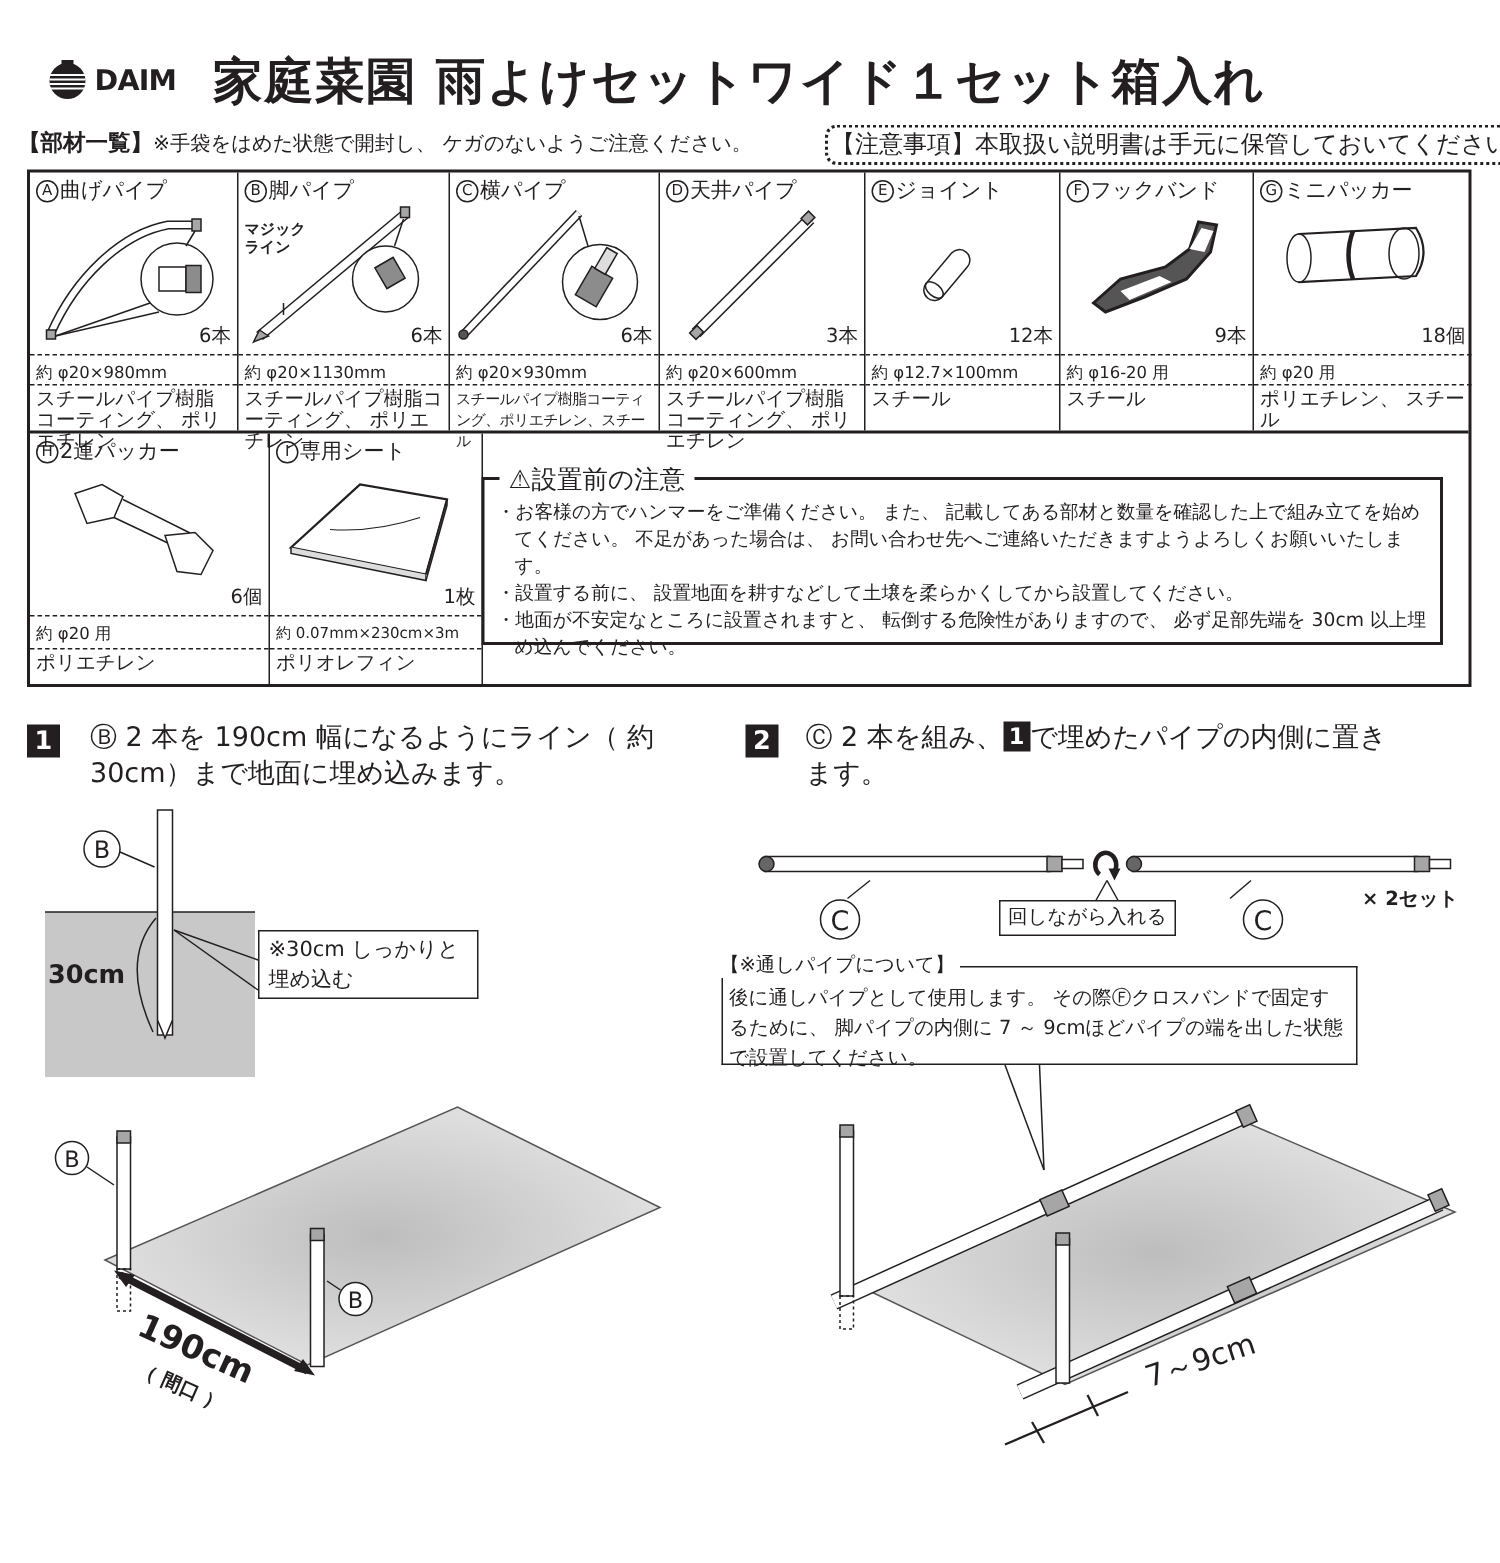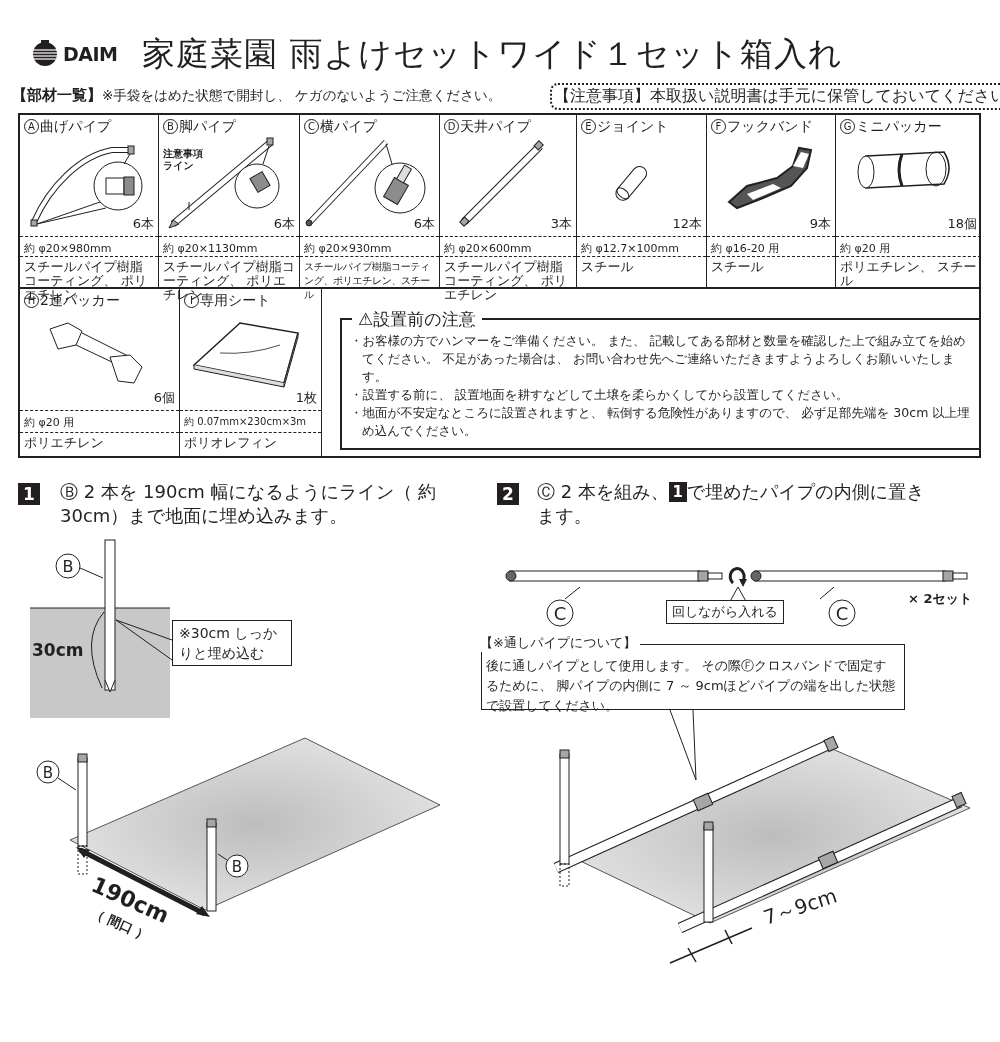--- a/index.html
+++ b/index.html
@@ -5,41 +5,41 @@
   * { box-sizing: border-box; margin: 0; padding: 0; }
   body {
     width: 1000px; height: 1042px; background: #ffffff; position: relative;
     font-family: "DejaVu Sans", "Liberation Sans", sans-serif; color: #231f20; overflow: hidden;
   }
   .abs { position: absolute; }
 
   
   .logo { left: 30px; top: 38px; width: 100px; height: 32px; display: flex; align-items: center; gap: 3px; }
   .logo-text { font-family: "DejaVu Sans", sans-serif; font-weight: 900; font-size: 19px; letter-spacing: -0.5px; }
-  .title { left: 142px; top: 32px; font-size: 33px; font-weight: normal; letter-spacing: 1px; white-space: nowrap; }
+  .title { left: 142px; top: 32px; font-size: 33px; font-weight: bold; letter-spacing: 1px; white-space: nowrap; }
   .sub-row { left: 12px; top: 86px; font-size: 13.5px; white-space: nowrap; }
   .notice { left: 550px; top: 83px; border: 2px dotted #231f20; border-radius: 8px; padding: 1px 6px 1px 2px; font-size: 16px; white-space: nowrap; }
 
   
   .parts { left: 18px; top: 113px; width: 963px; border: 2px solid #231f20; }
   .row1 { display: flex; height: 174px; border-bottom: 2px solid #231f20; }
   .cell { position: relative; border-right: 1px solid #231f20; display: flex; flex-direction: column; }
   .cell:last-child { border-right: none; }
   .cell .head { height: 22px; font-size: 14px; padding: 3px 0 0 4px; white-space: nowrap; }
   .cell .pic { flex: 1; position: relative; }
   .cell .qty { position: absolute; right: 4px; bottom: 3px; font-size: 13px; text-align: center; }
   .cell .size { height: 22px; border-top: 1.5px dashed #231f20; font-size: 11px; padding: 4px 0 0 4px; white-space: nowrap; }
   .cell .mat { height: 34px; border-top: 1.5px dashed #231f20; font-size: 13px; line-height: 14px; padding: 3px 2px 0 4px; }
   .row2 { display: flex; height: 167px; }
   .row2 .cell { width: 160px; }
   .row2 .cell:nth-child(2) { width: 142px; border-right: 1px solid #231f20; }
   .circ { display: inline-block; width: 15px; height: 15px; border: 1px solid #231f20; border-radius: 50%; font-size: 10px; text-align: center; line-height: 13px; margin-right: 1px; vertical-align: 1px; }
 
   
-  .caution { left: 340px; top: 318px; width: 641px; height: 132px; border: 2px solid #231f20; }
+  .caution { left: 321px; top: 318px; width: 641px; height: 112px; border: 2px solid #231f20; }
   .caution-title { position: absolute; left: 10px; top: -12px; background: #fff; padding: 0 6px; font-size: 17px; white-space: nowrap; }
   .caution-list { position: absolute; left: 8px; top: 12px; right: 6px; font-size: 12.5px; line-height: 18px; }
   .caution-list li { list-style: none; padding-left: 12px; text-indent: -12px; }
   .caution-list li::before { content: "・"; }
 
   
   .step-num { width: 22px; height: 22px; background: #231f20; color: #fff; font-weight: bold; font-size: 17px; text-align: center; line-height: 22px; }
   .step-text { font-size: 18px; line-height: 24px; }
   .callout { border: 1.5px solid #231f20; background: #fff; font-size: 14px; line-height: 20px; padding: 2px 6px; }
   .note-box { left: 481px; top: 644px; width: 424px; height: 66px; border: 1.5px solid #231f20; border-top: none; }
@@ -99,21 +99,21 @@
         <svg width="140" height="96" viewBox="0 0 140 96">
           <line x1="14" y1="88" x2="112" y2="6" stroke="#231f20" stroke-width="7"></line>
           <line x1="14" y1="88" x2="112" y2="6" stroke="#fff" stroke-width="5"></line>
           <path d="M10 92 L14 84 L20 88 Z" fill="#a6a6a6" stroke="#231f20"></path>
           <rect x="108" y="2" width="6" height="7" fill="#a6a6a6" stroke="#231f20"></rect>
           <circle cx="98" cy="50" r="22" fill="#fff" stroke="#231f20"></circle>
           <rect x="94" y="38" width="14" height="16" fill="#8c8c8c" stroke="#231f20" transform="rotate(-30 101 46)"></rect>
           <line x1="110" y1="10" x2="104" y2="28" stroke="#231f20"></line>
           <line x1="30" y1="74" x2="30" y2="66" stroke="#231f20"></line>
         </svg>
-        <span class="abs" style="left:4px;top:12px;font-size:10px;font-weight:bold;line-height:12px;white-space:pre;">注意事項
+        <span class="abs" style="left:4px;top:12px;font-size:10px;font-weight:bold;line-height:12px;white-space:pre;">マジック
 ライン</span>
         <span class="qty">6本</span>
       </div>
       <div class="size">約 φ20×1130mm</div>
       <div class="mat">スチールパイプ樹脂コーティング、 ポリエチレン</div>
     </div>
 
     <div class="cell" style="width:141px">
       <div class="head"><span class="circ">C</span><span>横パイプ</span></div>
       <div class="pic">
@@ -249,21 +249,21 @@
   <rect x="105" y="10" width="10" height="150" fill="#fff" stroke="#231f20"></rect>
   <path d="M105 150 L110 162 L115 150" fill="#fff" stroke="#231f20"></path>
   <circle cx="68" cy="36" r="12" fill="#fff" stroke="#231f20"></circle>
   <text x="68" y="42" font-size="16" text-anchor="middle" font-family="DejaVu Sans, sans-serif" fill="#231f20">B</text>
   <line x1="80" y1="38" x2="103" y2="48" stroke="#231f20"></line>
   <path d="M104 82 Q80 110 102 158" fill="none" stroke="#231f20"></path>
   <line x1="116" y1="90" x2="172" y2="110" stroke="#231f20"></line>
   <line x1="116" y1="90" x2="172" y2="130" stroke="#231f20"></line>
 </svg>
 <div class="abs" style="left:32px;top:640px;font-size:17px;font-weight:bold;background:#c8c8c8;">30cm</div>
-<div class="abs callout" style="left:172px;top:620px;width:120px;">※30cm しっかりと埋め込む</div>
+<div class="abs callout" style="left:172px;top:620px;width:147px;">※30cm しっかりと埋め込む</div>
 
 <svg class="abs" style="left:0;top:720px" width="480" height="230">
   <defs>
     <radialGradient id="shade" cx="50%" cy="50%" r="60%">
       <stop offset="0%" stop-color="#bdbdbd"></stop>
         <stop offset="100%" stop-color="#e6e6e6"></stop>
     </radialGradient>
   </defs>
   <path d="M70 120 L305 18 L440 85 L205 190 Z" fill="url(#shade)" stroke="#555" stroke-width="1"></path>
   <rect x="78" y="38" width="9" height="88" fill="#fff" stroke="#231f20"></rect>

